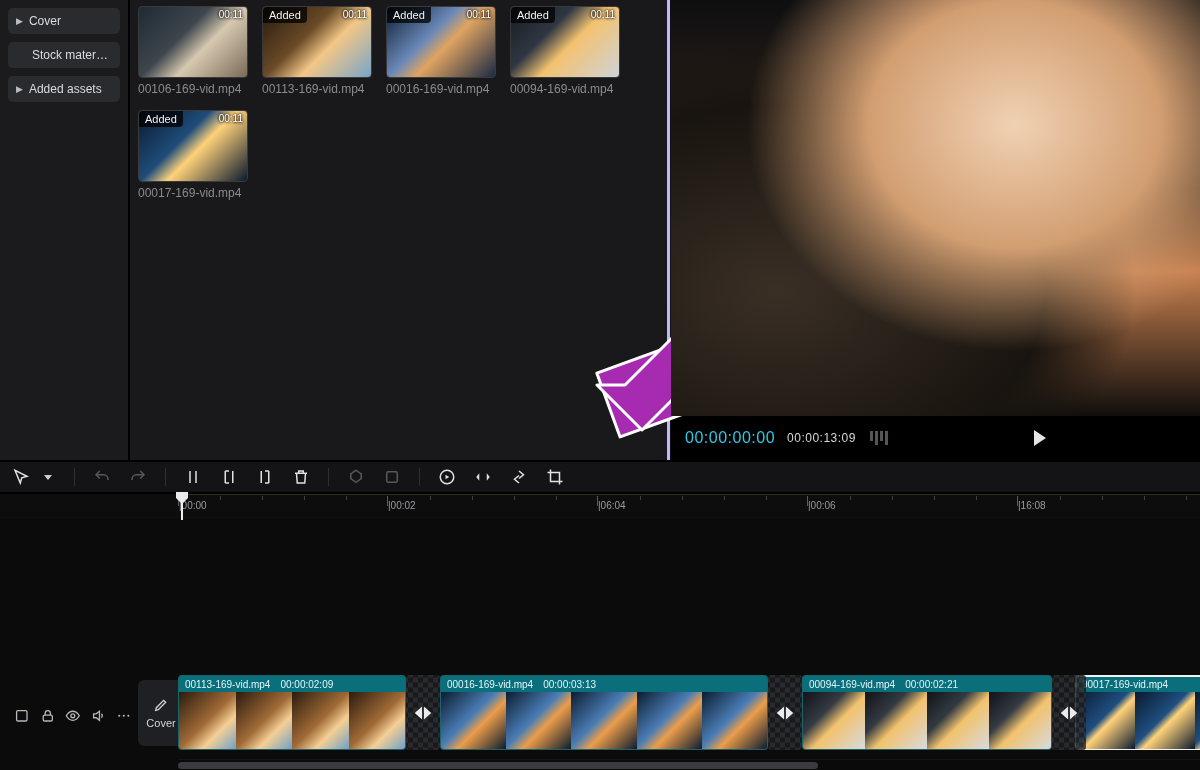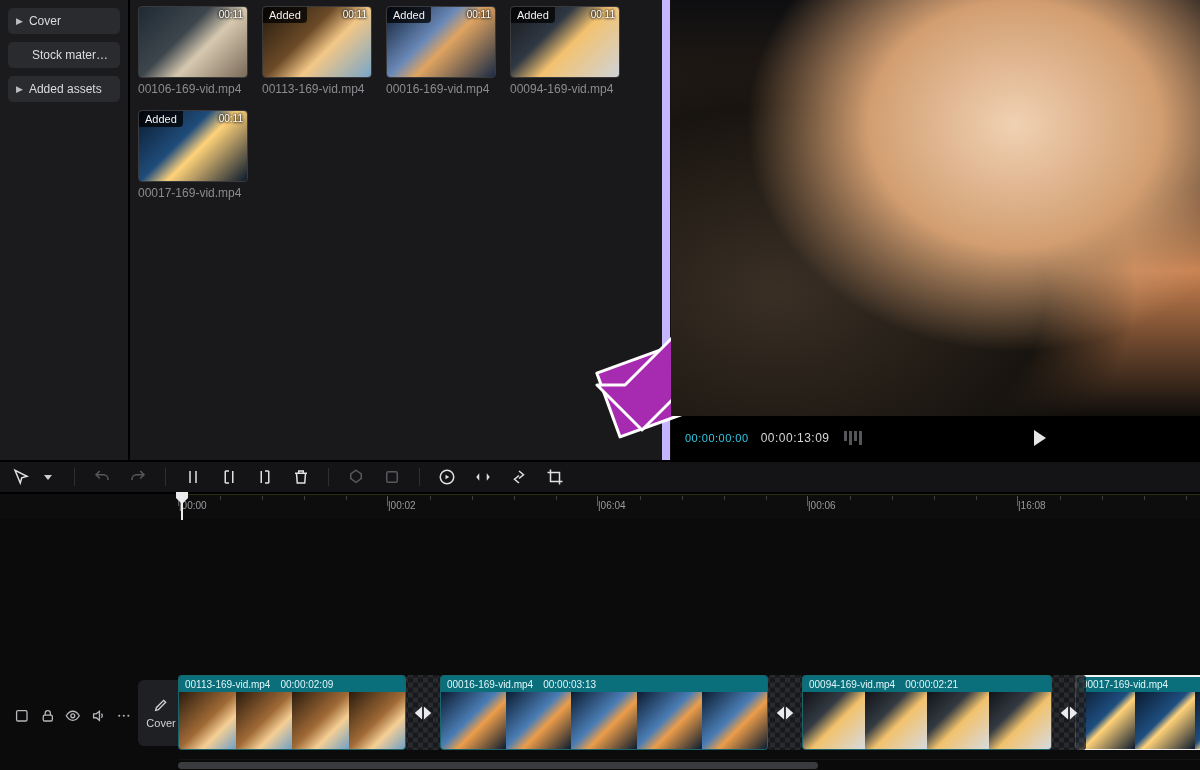--- a/index.html
+++ b/index.html
@@ -20,21 +20,21 @@
   html,body{margin:0;padding:0;background:#000;}
   body{width:1200px;height:770px;overflow:hidden;font-family:"Segoe UI",Arial,sans-serif;color:var(--text);font-size:12px;position:relative;}
 
   
   .top{display:flex;height:460px;}
   .left-sidebar{width:130px;background:var(--panel);padding:8px 8px;display:flex;flex-direction:column;gap:8px;border-right:2px solid #000;}
   .side-item{display:flex;align-items:center;gap:6px;background:var(--chip);border-radius:5px;padding:6px 8px;font-size:12px;color:#dcdcdf;cursor:pointer;}
   .side-item .tri{font-size:9px;color:#bdbdc0;}
   .side-item.no-tri{padding-left:24px;}
 
-  .media-panel{flex:1;background:var(--panel2);padding:6px 8px;position:relative;border-right:8px solid #c4b5fd;}
+  .media-panel{flex:1;background:var(--panel2);padding:6px 8px;position:relative;border-right:3px solid #c4b5fd;}
   .media-grid{display:flex;flex-wrap:wrap;gap:14px 14px;}
   .media-col{display:flex;flex-direction:column;gap:4px;width:110px;}
   .thumb{position:relative;width:110px;height:72px;border-radius:4px;overflow:hidden;border:1px solid var(--thumb-border);cursor:pointer;}
   .thumb .added{position:absolute;left:0;top:0;background:rgba(0,0,0,.75);color:#f2f2f4;font-size:11px;padding:2px 6px;border-top-left-radius:4px;border-bottom-right-radius:4px;}
   .thumb .dur{position:absolute;right:4px;top:2px;color:#fefefe;font-size:10px;text-shadow:0 0 3px #000,0 0 3px #000;}
   .file-label{font-size:12px;color:var(--text-dim);white-space:nowrap;overflow:hidden;text-overflow:ellipsis;text-align:left;}
 
   
   .th-1{background:linear-gradient(135deg,#1e2a33,#3e464d 40%,#d7c9b0 60%,#7a6a59);}
   .th-2{background:linear-gradient(135deg,#241a0e,#6b4a27 40%,#f3c787 60%,#78a6c9);}
@@ -46,21 +46,21 @@
   .arrow{position:absolute;left:460px;top:290px;width:140px;height:170px;pointer-events:none;}
 
   
   .preview{width:530px;background:#000;display:flex;flex-direction:column;border-left:1px solid #111;}
   .preview-media{flex:1;position:relative;overflow:hidden;}
   .preview-fill{position:absolute;inset:0;background:
     radial-gradient(ellipse at 65% 30%, #f0d1b3 0%, #d29e71 30%, transparent 55%),
     radial-gradient(ellipse at 20% 70%, #3a2f25 0%, #18140f 45%, transparent 60%),
     linear-gradient(180deg,#0e0e10 0%, #3a2a1d 45%, #c8804f 65%, #100e0c 100%);}
   .preview-bar{height:44px;display:flex;align-items:center;padding:0 14px;gap:12px;background:#000;}
-  .time-cur{color:var(--accent);font-size:11px;letter-spacing:.5px;}
+  .time-cur{color:var(--accent);font-size:16px;letter-spacing:.5px;}
   .time-tot{color:#d7d7db;font-size:12px;letter-spacing:.5px;}
   .vbars{display:flex;gap:2px;margin-left:2px;}
   .vbars span{display:inline-block;width:3px;background:#55565a;}
   .vbars span:nth-child(1){height:10px;} .vbars span:nth-child(2){height:14px;}
   .vbars span:nth-child(3){height:10px;} .vbars span:nth-child(4){height:14px;}
   .play{margin-left:auto;width:0;height:0;border-left:12px solid #e5e5e8;border-top:8px solid transparent;border-bottom:8px solid transparent;cursor:pointer;}
   .play-wrap{margin-left:auto;margin-right:140px;cursor:pointer;display:flex;align-items:center;}
   .play-wrap .play{margin-left:0;margin-right:0;}
 
   

